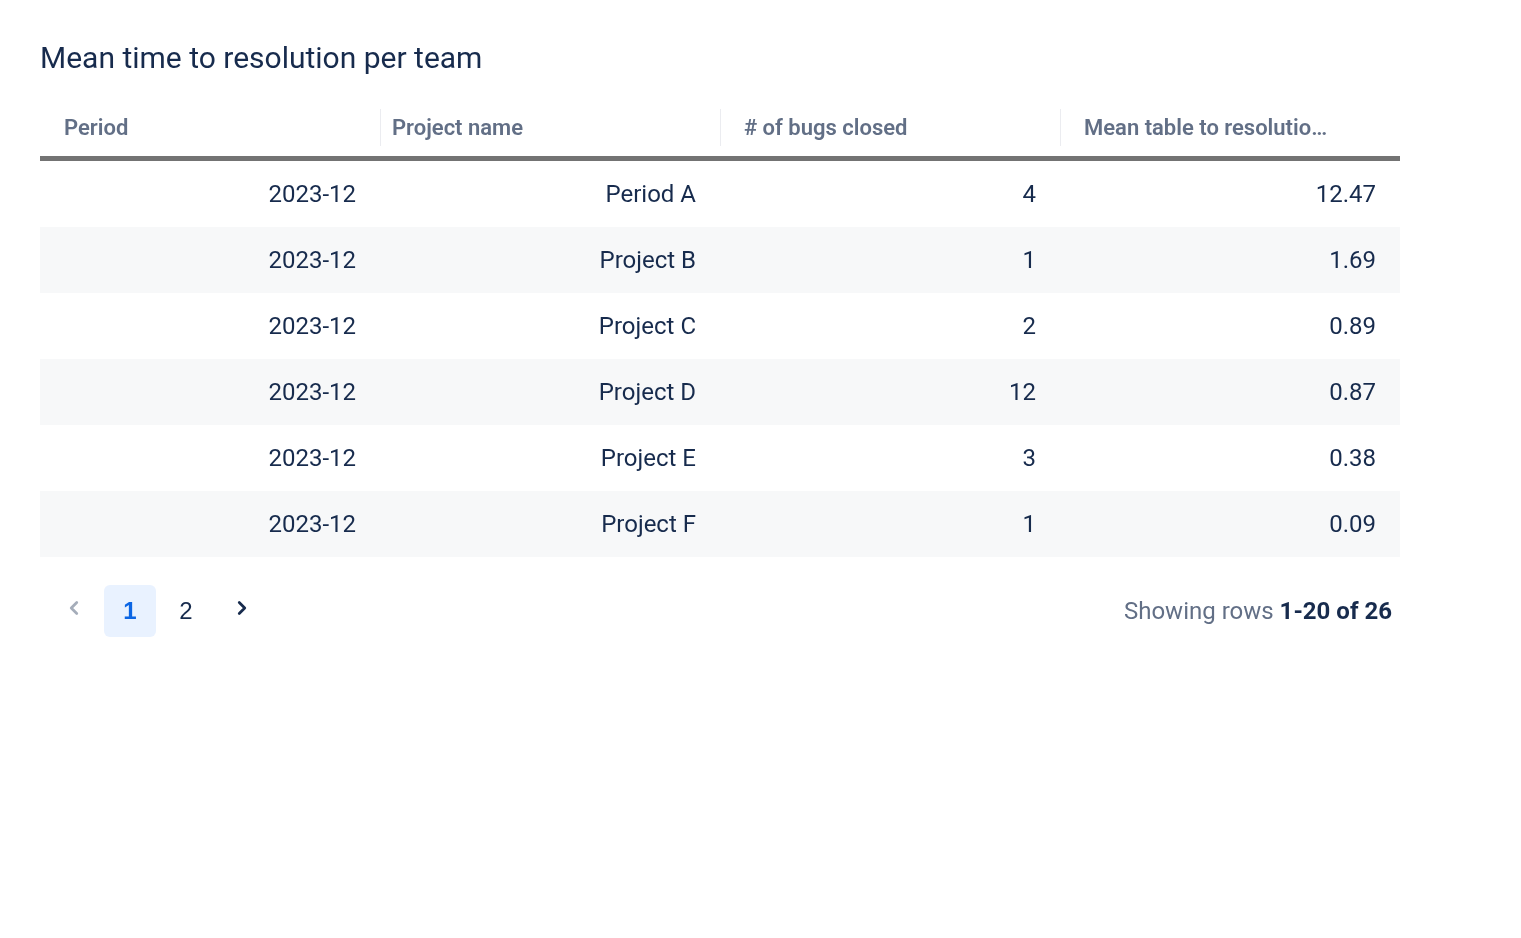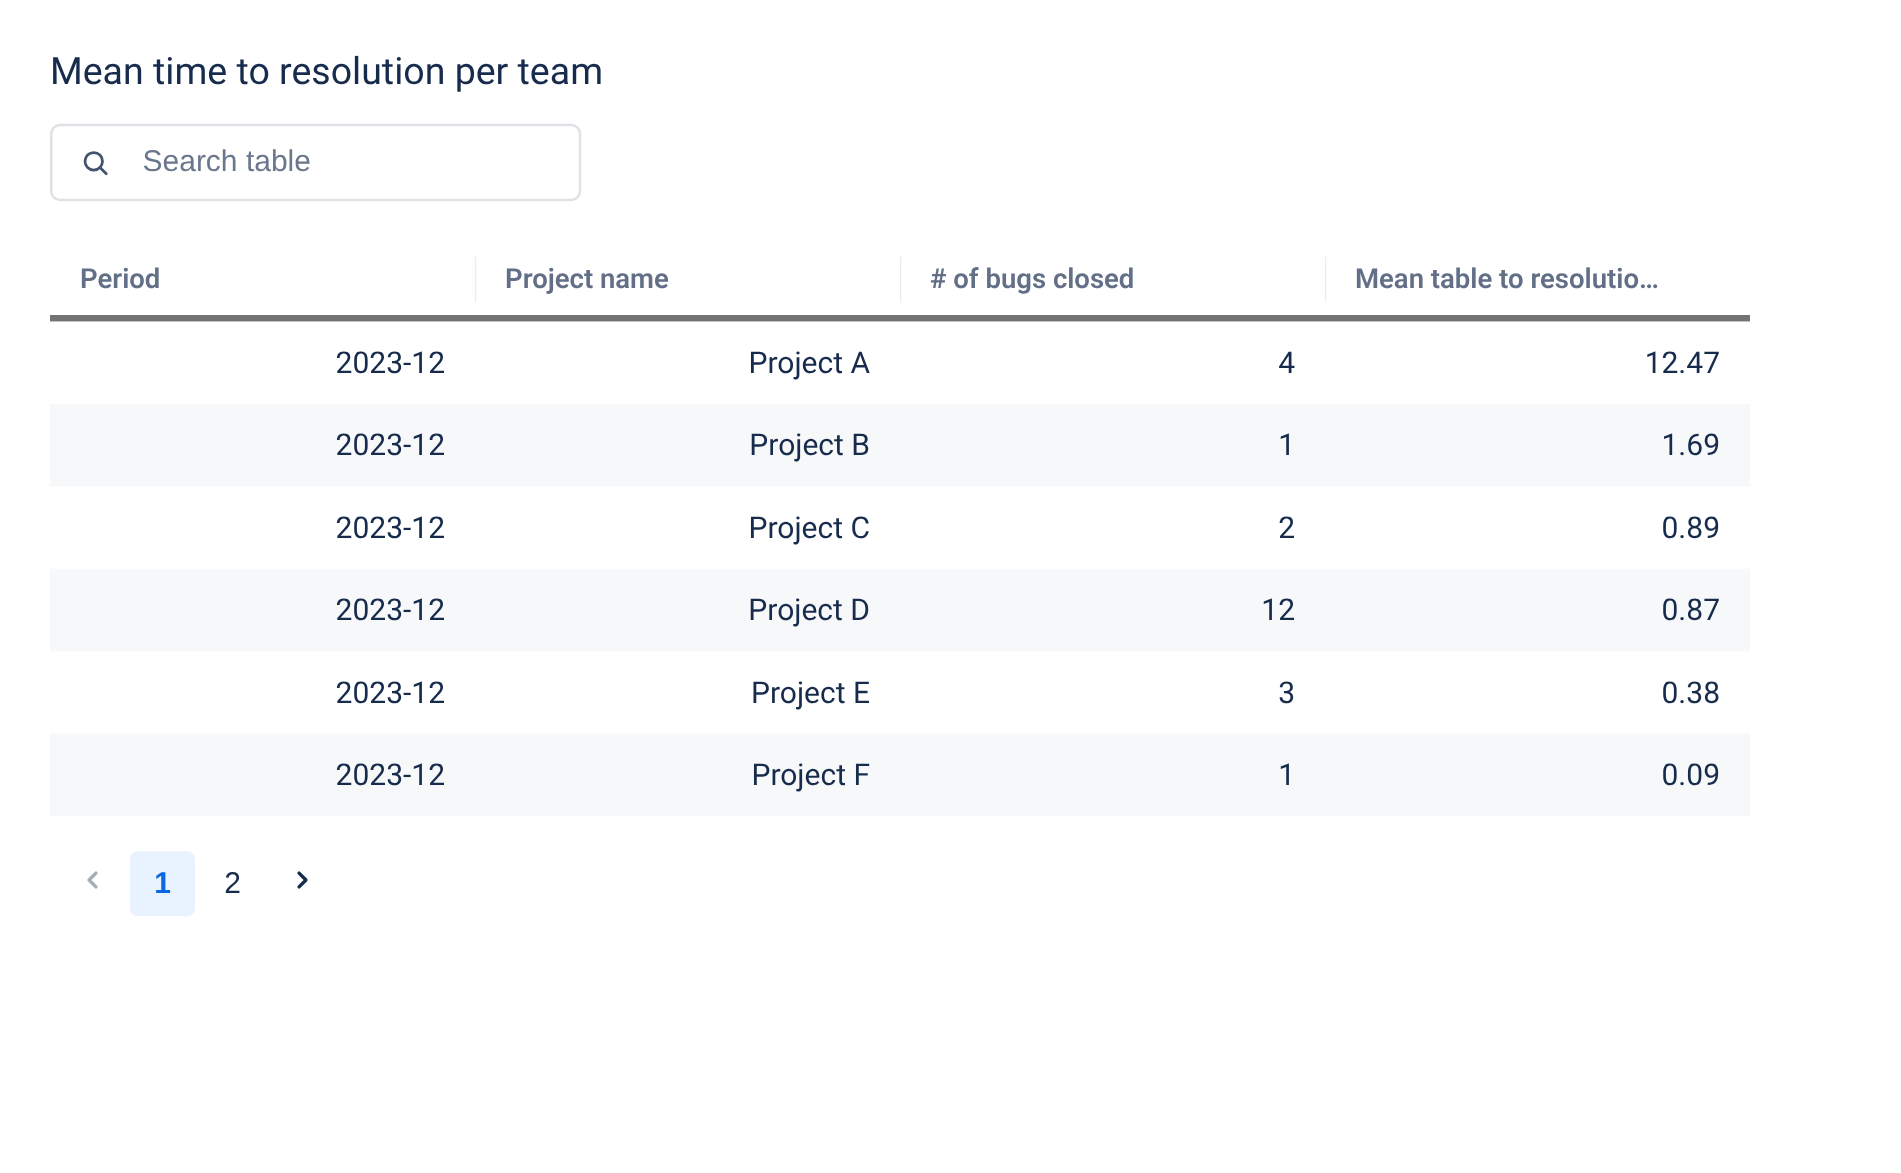--- a/index.html
+++ b/index.html
@@ -57,21 +57,21 @@
     font-size: 22px;
     font-weight: 600;
     color: #626F86;
     padding: 16px 24px;
     border-bottom: 5px solid #737373;
     white-space: nowrap;
     overflow: hidden;
     text-overflow: ellipsis;
   }
   thead th:nth-child(1) { width: 25%; }
-  thead th:nth-child(2) { width: 25%; }
+  thead th:nth-child(2) { width: 25%; padding-left: 12px; }
   thead th:nth-child(3) { width: 25%; }
   thead th:nth-child(4) { width: 25%; }
   th.divider {
     position: relative;
   }
   th.divider::before {
     content: "";
     position: absolute;
     left: 0;
     top: 10px;
@@ -137,43 +137,34 @@
     color: #172B4D;
   }
 </style>
 </head>
 <body>
 
 <div class="container">
 
   <h1 class="title">Mean time to resolution per team</h1>
 
-  <div class="search-wrapper">
-    <span class="search-icon">
-      <svg viewBox="0 0 24 24" fill="none" stroke="currentColor" stroke-width="2.2" stroke-linecap="round" stroke-linejoin="round">
-        <circle cx="11" cy="11" r="7"></circle>
-        <line x1="21" y1="21" x2="16.2" y2="16.2"></line>
-      </svg>
-    </span>
-    <input class="search-input" type="text" placeholder="Search table" style="">
-  </div>
 
   <table>
     <thead>
       <tr>
         <th>Period</th>
         <th class="divider">Project name</th>
         <th class="divider"># of bugs closed</th>
         <th class="divider">Mean table to resolutio…</th>
       </tr>
     </thead>
     <tbody id="tbody">
         <tr>
           <td>2023-12</td>
-          <td>Project A</td>
+          <td>Period A</td>
           <td>4</td>
           <td>12.47</td>
         </tr>
         <tr>
           <td>2023-12</td>
           <td>Project B</td>
           <td>1</td>
           <td>1.69</td>
         </tr>
         <tr>
@@ -217,15 +208,18 @@
           <button class="page-btn">2</button>
         </span>
       <button class="page-btn nav">
         <span>
           <svg viewBox="0 0 24 24" fill="none" stroke="currentColor" stroke-width="3" stroke-linecap="round" stroke-linejoin="round">
             <polyline points="9 18 15 12 9 6"></polyline>
           </svg>
         </span>
       </button>
     </div>
+    <div class="rows-info">
+      <span>Showing rows </span><span class="bold">1-20</span><span class="bold"> of </span><span class="bold">26</span>
+    </div>
   </div>
 
 </div>
 
 </body></html>

